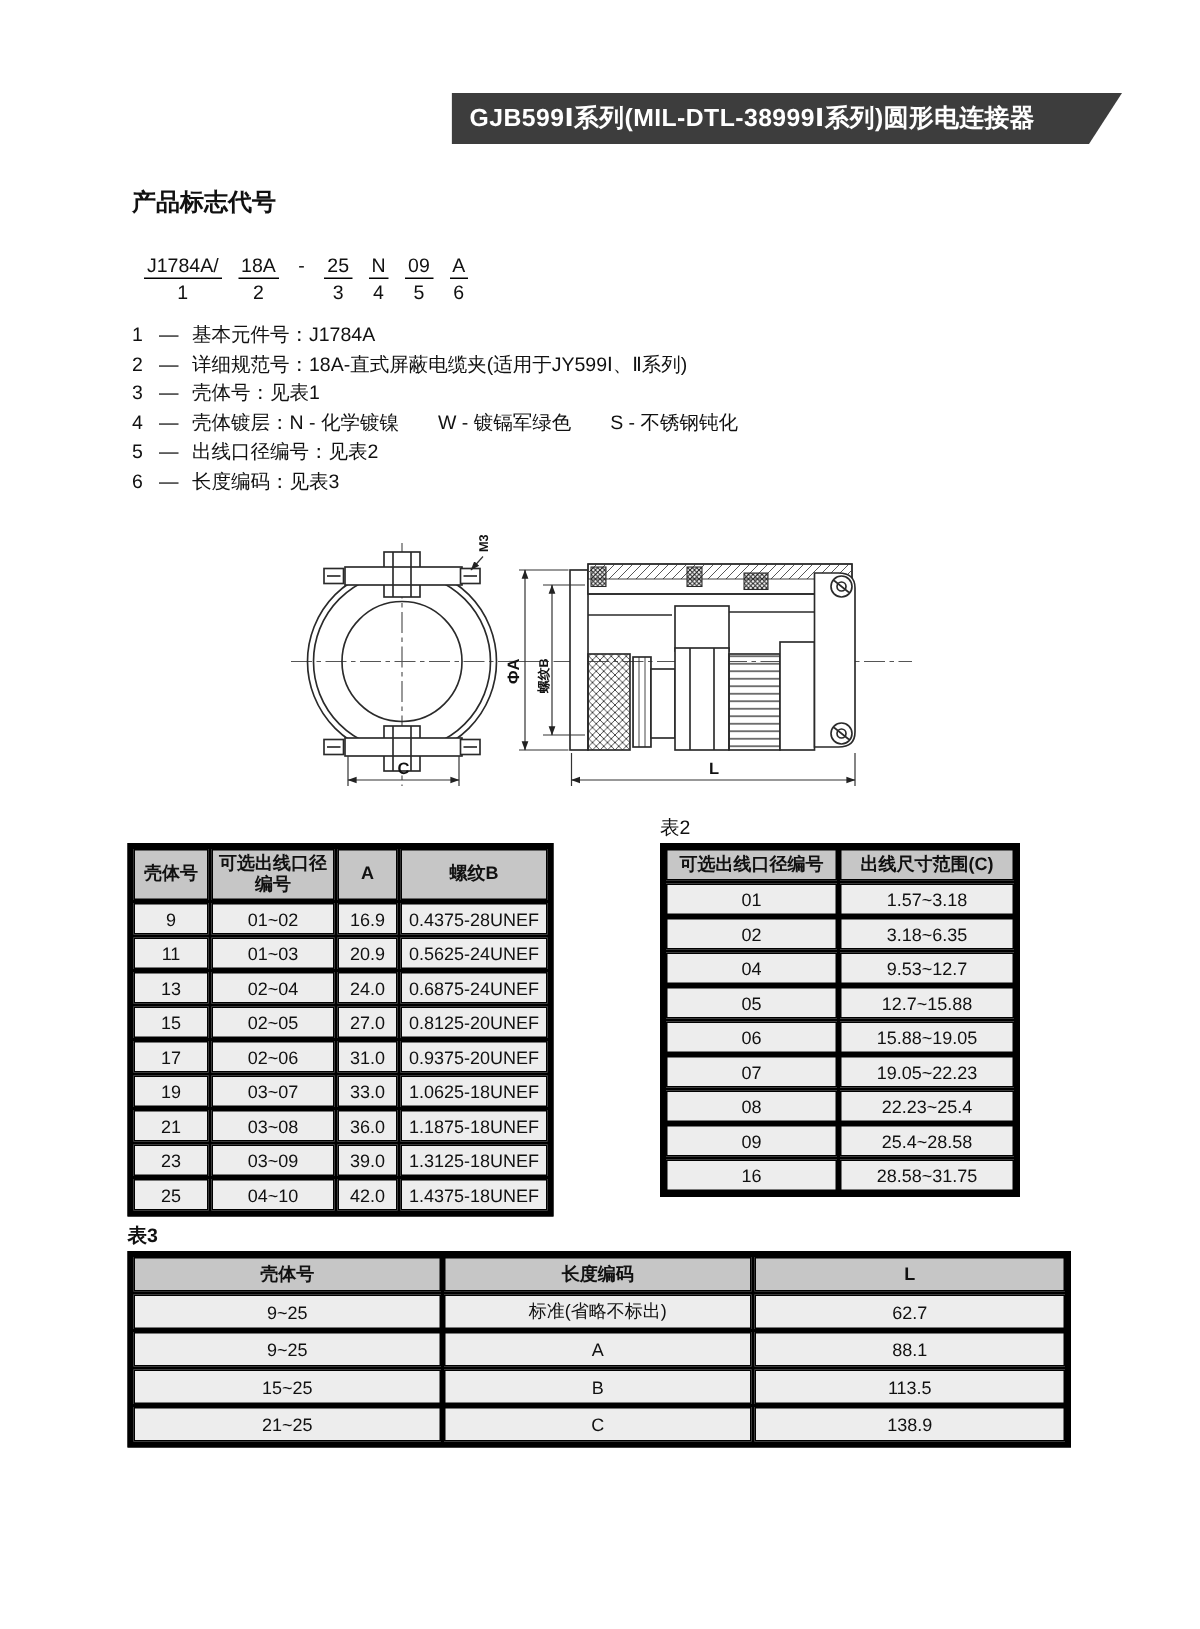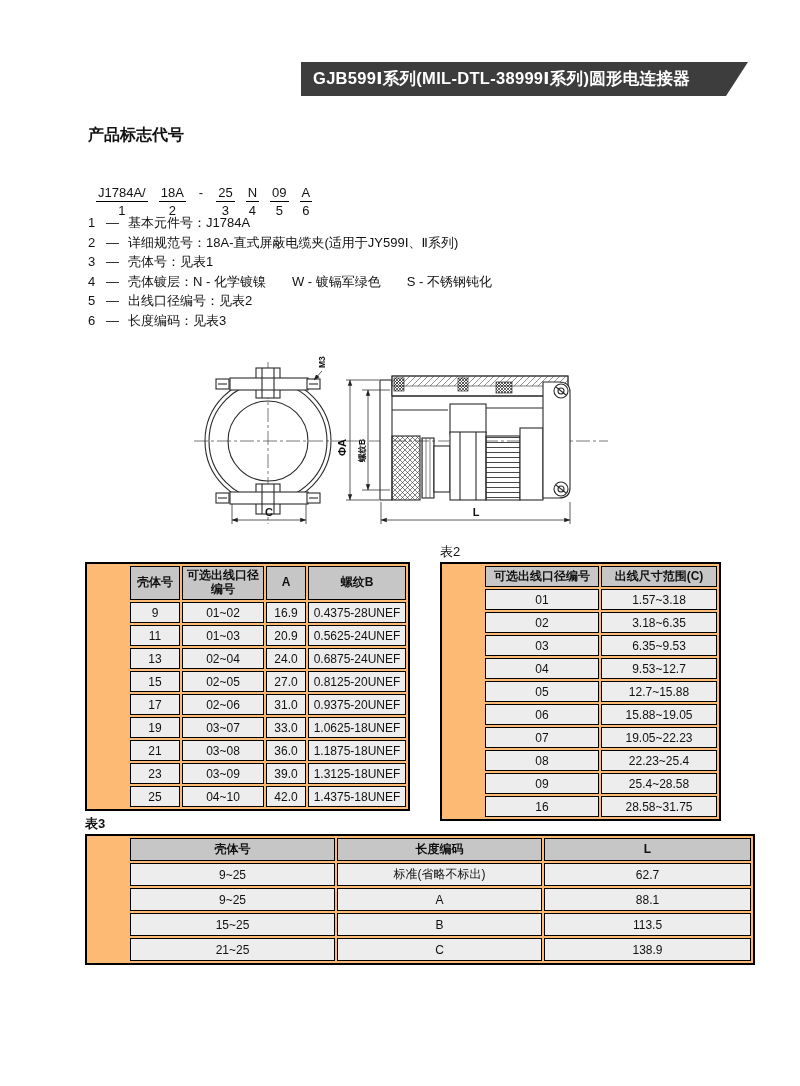--- a/index.html
+++ b/index.html
@@ -12,33 +12,33 @@
     position:absolute;left:301px;top:62px;width:447px;height:34px;
     background:#3d3d3d;color:#fff;display:flex;align-items:center;
     padding-left:12px;box-sizing:border-box;font-weight:bold;font-size:16.5px;
     letter-spacing:.3px;white-space:nowrap;
     clip-path:polygon(0 0,100% 0,calc(100% - 22px) 100%,0 100%);
   }
   
   .heading{position:absolute;left:88px;top:125px;font-size:16px;font-weight:bold;font-family:Liberation Mono, monospace;}
   
   .code-row{position:absolute;left:96px;top:170px;display:flex;gap:11px;font-size:13px;align-items:flex-start;}
-  .seg{display:inline-flex;flex-direction:column;align-items:center;margin-top:16px;}
+  .seg{display:inline-flex;flex-direction:column;align-items:center;}
   .seg-t{border-bottom:1px solid #000;padding:0 2px 1px 2px;line-height:1.1;}
   .seg-t.dash{border-bottom:none;}
   .seg-n{margin-top:2px;line-height:1;}
   
   .code-list{position:absolute;left:88px;top:216px;font-size:13px;}
   .li{display:flex;gap:9px;margin-bottom:5.5px;line-height:14px;white-space:pre;}
   .li-n{min-width:9px;}
   
   .drawing{position:absolute;left:160px;top:350px;width:460px;height:188px;}
   
   .tbl-label{position:absolute;font-size:13px;}
-  table{border-collapse:separate;border-spacing:2px;border:2px solid #000;background:#fdba74;position:absolute;table-layout:fixed;padding-left:41px;}
+  table{border-collapse:separate;border-spacing:2px;border:2px solid #000;background:#000000;position:absolute;table-layout:fixed;}
   th,td{border:1px solid #000;text-align:center;vertical-align:middle;font-size:12px;padding:1px 2px;overflow:hidden;}
   th{background:#c6c6c6;font-weight:bold;line-height:1.15;}
   td{background:#ededed;}
   #t1{left:85px;top:562px;} #t1 td{height:17px;} #t1 th{height:30px;}
   #t2{left:440px;top:562px;} #t2 td{height:17px;} #t2 th{height:17px;}
   #t3{left:85px;top:834px;} #t3 td{height:19px;} #t3 th{height:19px;}
   #lbl-t1{left:85px;top:566px;} #lbl-t2{left:440px;top:543px;} #lbl-t3{left:85px;top:815px;font-weight:bold;}
   
   .ol{stroke:#2a2a2a;stroke-width:1.1;fill:none;}
   .olw{stroke:#2a2a2a;stroke-width:1.1;fill:#fff;}
@@ -304,24 +304,20 @@
   <tbody>
       <tr>
         <td>01</td>
         <td>1.57~3.18</td>
       </tr>
       <tr>
         <td>02</td>
         <td>3.18~6.35</td>
       </tr>
       <tr>
-        <td>03</td>
-        <td>6.35~9.53</td>
-      </tr>
-      <tr>
         <td>04</td>
         <td>9.53~12.7</td>
       </tr>
       <tr>
         <td>05</td>
         <td>12.7~15.88</td>
       </tr>
       <tr>
         <td>06</td>
         <td>15.88~19.05</td>

